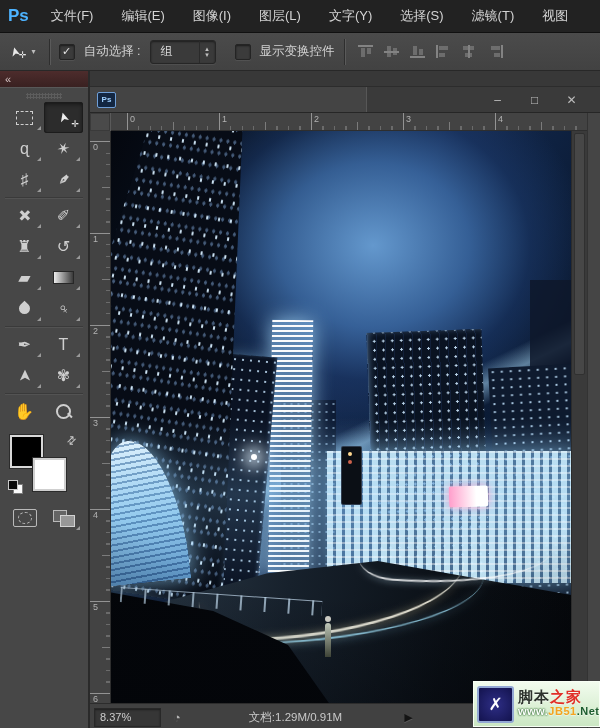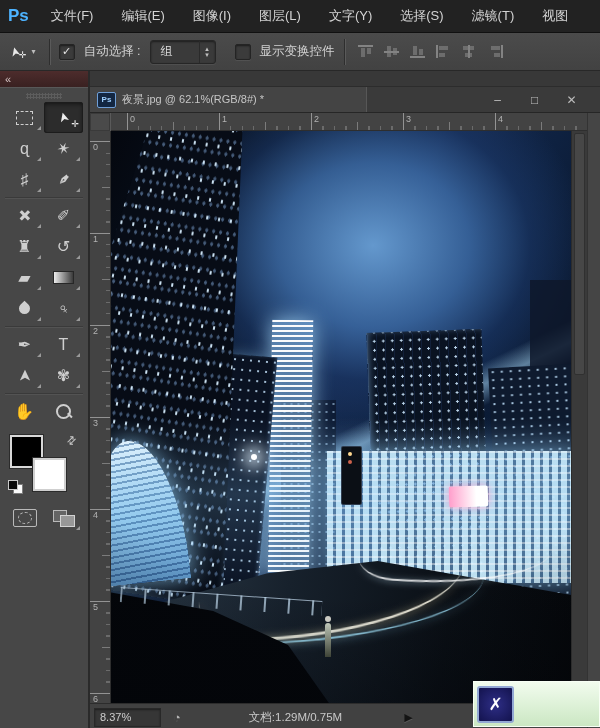--- a/index.html
+++ b/index.html
@@ -372,21 +372,20 @@
           </div>
       </div>
     </div>
   </div>
 
   <div class="doc-col">
     <div class="tab-strip"></div>
     <div class="tab-bar">
       <div class="doc-tab">
         <span class="ps-mini">Ps</span>
-        <span class="tab-title">夜景.jpg @ 62.1%(RGB/8#) *</span>
       </div>
       <div class="win-controls">
         <span class="win-btn">–</span>
         <span class="win-btn">□</span>
         <span class="win-btn">✕</span>
       </div>
     </div>
     <div class="doc-body">
       <div class="doc-main">
         <div class="ruler-row">
@@ -436,24 +435,32 @@
             <div class="figure"></div>
             <div class="vignette"></div>
           </div>
           <div class="scrollbar-v">
             <div class="scroll-thumb"></div>
           </div>
         </div>
         <div class="status-bar">
           <div class="zoom-field">8.37%</div>
           <span class="status-clock">◔</span>
-          <span class="doc-info">文档:1.29M/0.75M</span>
+          <span class="doc-info">文档:1.29M/0.91M</span>
           <span class="status-flyout">▶</span>
         </div>
       </div>
       <div class="right-strip"></div>
     </div>
   </div>
 </div>
 
 <div class="watermark">
   <div class="wm-logo">✗</div>
+  <div class="wm-text">
+    <div class="wm-line1">
+      <span class="wm-dark">脚本</span><span class="wm-red">之家</span>
+    </div>
+    <div class="wm-line2">
+      <span class="wm-www">www.</span><span class="wm-mid">JB51</span><span class="wm-tld">.Net</span>
+    </div>
+  </div>
 </div>
 
 </body></html>

